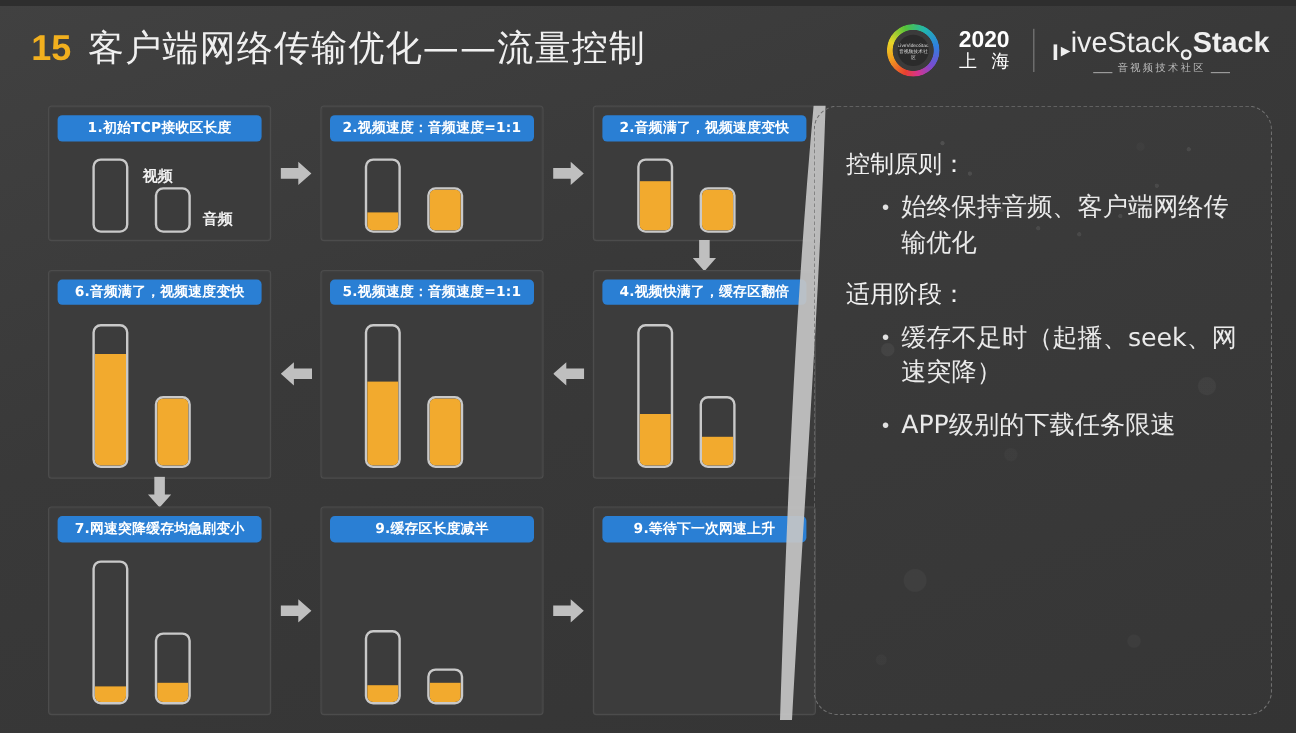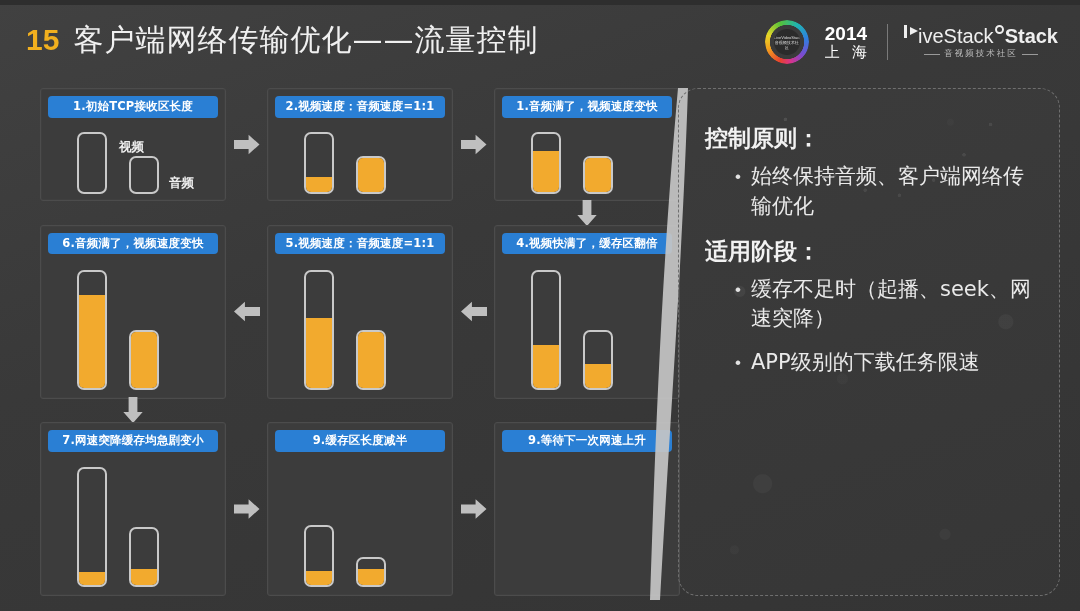--- a/index.html
+++ b/index.html
@@ -58,38 +58,38 @@
     position: absolute; left: 9px; top: 9px; width: 26px; height: 26px;
     border-radius: 50%; background: #2b2b2b;
     font-size: 4px; color: #ddd; line-height: 5px; text-align: center;
     padding-top: 6px; overflow: hidden;
   }
   .year-block { display: flex; flex-direction: column; align-items: center; line-height: 1.05; }
   .year { font-size: 19px; font-weight: bold; color: #fff; }
   .city { font-size: 15px; color: #fff; letter-spacing: 4px; margin-left: 4px; }
   .divider-v { width: 1px; height: 36px; background: #7a7a7a; margin: 0 4px; }
   .lvs { display: flex; flex-direction: column; align-items: center; line-height: 1.1; }
-  .lvs-main { font-size: 20px; color: #efefef; letter-spacing: 0px; display: flex; align-items: flex-start; }
+  .lvs-main { font-size: 24px; color: #efefef; letter-spacing: 0px; display: flex; align-items: flex-end; }
   .lvs-main .b { font-weight: bold; }
   .play-mark {
     display: inline-block; width: 13px; height: 13px; margin-right: 1px;
     position: relative; border-left: 3px solid #efefef;
   }
   .play-mark::after {
     content: ""; position: absolute; left: 3px; top: 2px;
     border-left: 8px solid #efefef;
     border-top: 4.5px solid transparent; border-bottom: 4.5px solid transparent;
   }
   .dot-o {
     display: inline-block; width: 9px; height: 9px; border-radius: 50%;
     border: 2.5px solid #efefef; margin: 0 1px;
   }
   .lvs-sub {
     font-size: 8.5px; color: #bdbdbd; letter-spacing: 2px;
-    display: flex; align-items: center; gap: 4px; margin-top: 2px;
+    display: flex; align-items: flex-end; gap: 4px; margin-top: 2px;
   }
   .lvs-sub .rule { display: inline-block; width: 16px; height: 1px; background: #9a9a9a; }
 
   
   .grid {
     position: absolute; left: 40px; top: 88px;
     width: 640px; height: 508px;
     display: grid;
     grid-template-columns: 186px 1fr 186px 1fr 186px;
     grid-template-rows: 113px 1fr 174px 1fr 174px;
@@ -175,21 +175,21 @@
       radial-gradient(circle at 58% 21%, rgba(255,255,255,0.08) 0 1.5px, transparent 2px),
       radial-gradient(circle at 67% 18%, rgba(255,255,255,0.08) 0 1.5px, transparent 2px),
       radial-gradient(circle at 75% 13%, rgba(255,255,255,0.08) 0 1.5px, transparent 2px),
       radial-gradient(circle at 82% 7%, rgba(255,255,255,0.08) 0 1.5px, transparent 2px),
       radial-gradient(circle at 16% 40%, rgba(255,255,255,0.05) 0 5px, transparent 6px),
       radial-gradient(circle at 86% 46%, rgba(255,255,255,0.04) 0 7px, transparent 8px),
       radial-gradient(circle at 22% 78%, rgba(255,255,255,0.035) 0 9px, transparent 10px),
       radial-gradient(circle at 70% 88%, rgba(255,255,255,0.03) 0 5px, transparent 6px);
   }
   .info-h {
-    font-size: 23px; font-weight: bold; color: #f2f2f2;
+    font-size: 20px; font-weight: normal; color: #f2f2f2;
     font-family: "DejaVu Sans", "Liberation Sans", sans-serif;
     margin-bottom: 8px;
     position: relative;
   }
   .info-li {
     display: flex; gap: 10px; align-items: flex-start;
     padding-left: 30px; margin-bottom: 14px;
     position: relative;
   }
   .info-bullet {
@@ -212,21 +212,21 @@
       <span class="title-num">15</span>
       <span class="title-text">客户端网络传输优化——流量控制</span>
     </div>
 
     <div class="brand">
       <div class="ring">
         <div class="ring-outer"></div>
         <div class="ring-inner">LiveVideoStack.com 音视频技术社区</div>
       </div>
       <div class="year-block">
-        <span class="year">2014</span>
+        <span class="year">2020</span>
         <span class="city">上 海</span>
       </div>
       <div class="divider-v"></div>
       <div class="lvs">
         <div class="lvs-main">
           <span class="play-mark"></span>
           <span>ive</span>
           <span>Stack</span>
           <span class="dot-o"></span>
           <span class="b">Stack</span>
@@ -270,21 +270,21 @@
             <div class="fill" id="f2a" style="height: 100%;"></div>
           </div>
       </div>
     </div>
     <div class="arrow-cell">
       <div class="arrow arrow-r">
           <div class="arrow-shape"></div>
         </div>
     </div>
     <div class="panel">
-      <div class="panel-title">1.音频满了，视频速度变快</div>
+      <div class="panel-title">2.音频满了，视频速度变快</div>
       <div class="bars">
         <div class="bar" id="b3v" style="left: 36px; width: 30px; height: 62px; bottom: 6px;">
             <div class="fill" id="f3v" style="height: 70%;"></div>
           </div>
         <div class="bar" id="b3a" style="left: 88px; width: 30px; height: 38px; bottom: 6px;">
             <div class="fill" id="f3a" style="height: 100%;"></div>
           </div>
       </div>
     </div>
 

